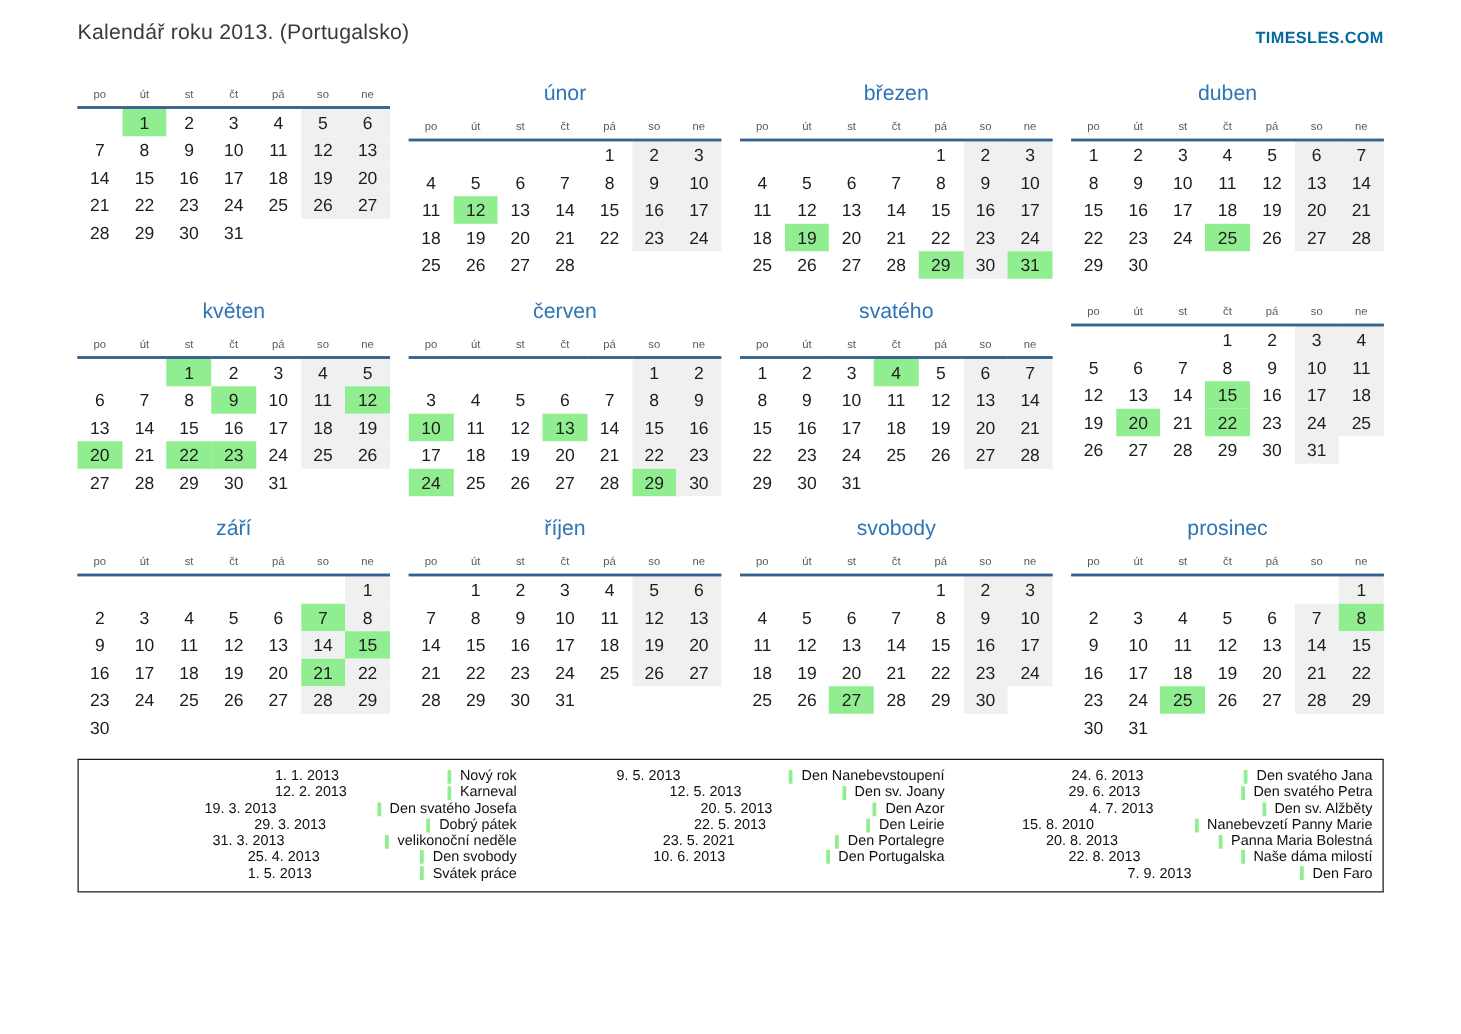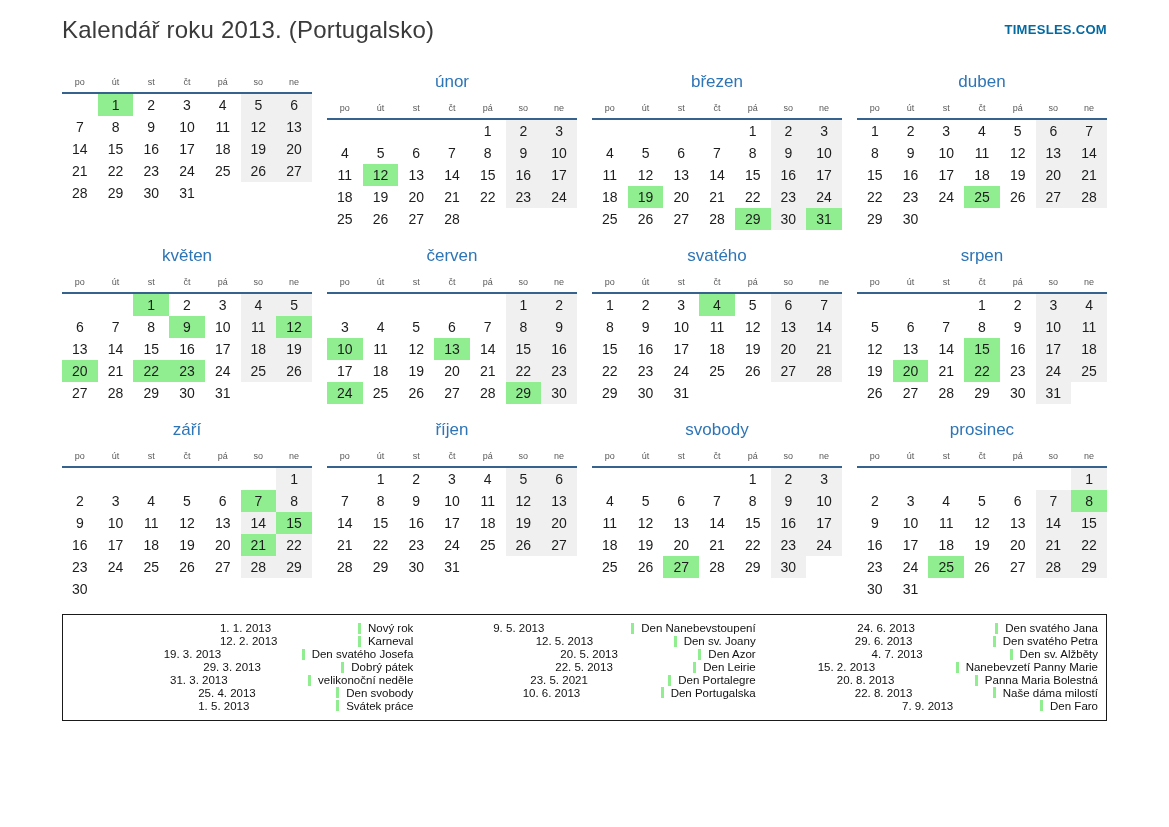--- a/index.html
+++ b/index.html
@@ -1,19 +1,19 @@
 <!DOCTYPE html>
 <html><head>
 <meta charset="utf-8">
 <style>
   html,body{margin:0;padding:0;background:#ffffff;}
   body{width:1169px;height:827px;font-family:"Liberation Sans",sans-serif;overflow:hidden;}
   .page{padding:0 62px;}
   .page-header{display:flex;justify-content:space-between;align-items:flex-start;padding-top:16px;}
-  .page-title{font-size:24px;color:#3a3a3a;letter-spacing:0.2px;text-align:right;}
+  .page-title{font-size:17px;color:#3a3a3a;letter-spacing:0.2px;text-align:right;}
   .brand-link{font-size:13px;font-weight:bold;color:#0369a1;text-decoration:none;margin-top:6px;letter-spacing:0.3px;}
   .months-grid{display:grid;grid-template-columns:repeat(4,250px);column-gap:15px;row-gap:16px;margin-top:28px;}
   .month{width:250px;}
   .month-title{text-align:center;font-size:17px;color:#2e75b6;margin-bottom:6px;}
   .month-table{border-collapse:collapse;width:250px;table-layout:fixed;}
   .month-table th{font-size:9px;font-weight:normal;color:#5a5a5a;height:20px;vertical-align:middle;padding:0;}
   .month-table thead tr{border-bottom:2px solid #35638e;}
   .month-table td{height:22px;text-align:center;font-size:14px;color:#1d1d1d;vertical-align:middle;padding:0;}
   td.weekend{background:#f0f0f0;}
   td.holiday{background:#90ee90;}
@@ -468,21 +468,20 @@
               <td>31</td>
               <td></td>
               <td></td>
               <td></td>
               <td></td>
             </tr>
           </tbody>
         </table>
       </div>
       <div class="month">
-        <div class="month-title">srpen</div>
         <table class="month-table">
           <thead>
             <tr>
               <th>po</th>
               <th>út</th>
               <th>st</th>
               <th>čt</th>
               <th>pá</th>
               <th>so</th>
               <th>ne</th>
@@ -889,21 +888,21 @@
           <span class="legend-date">29. 6. 2013</span>
           <span class="legend-bar"></span>
           <span class="legend-name">Den svatého Petra</span>
         </div>
         <div class="legend-item">
           <span class="legend-date">4. 7. 2013</span>
           <span class="legend-bar"></span>
           <span class="legend-name">Den sv. Alžběty</span>
         </div>
         <div class="legend-item">
-          <span class="legend-date">15. 2. 2013</span>
+          <span class="legend-date">15. 8. 2010</span>
           <span class="legend-bar"></span>
           <span class="legend-name">Nanebevzetí Panny Marie</span>
         </div>
         <div class="legend-item">
           <span class="legend-date">20. 8. 2013</span>
           <span class="legend-bar"></span>
           <span class="legend-name">Panna Maria Bolestná</span>
         </div>
         <div class="legend-item">
           <span class="legend-date">22. 8. 2013</span>

